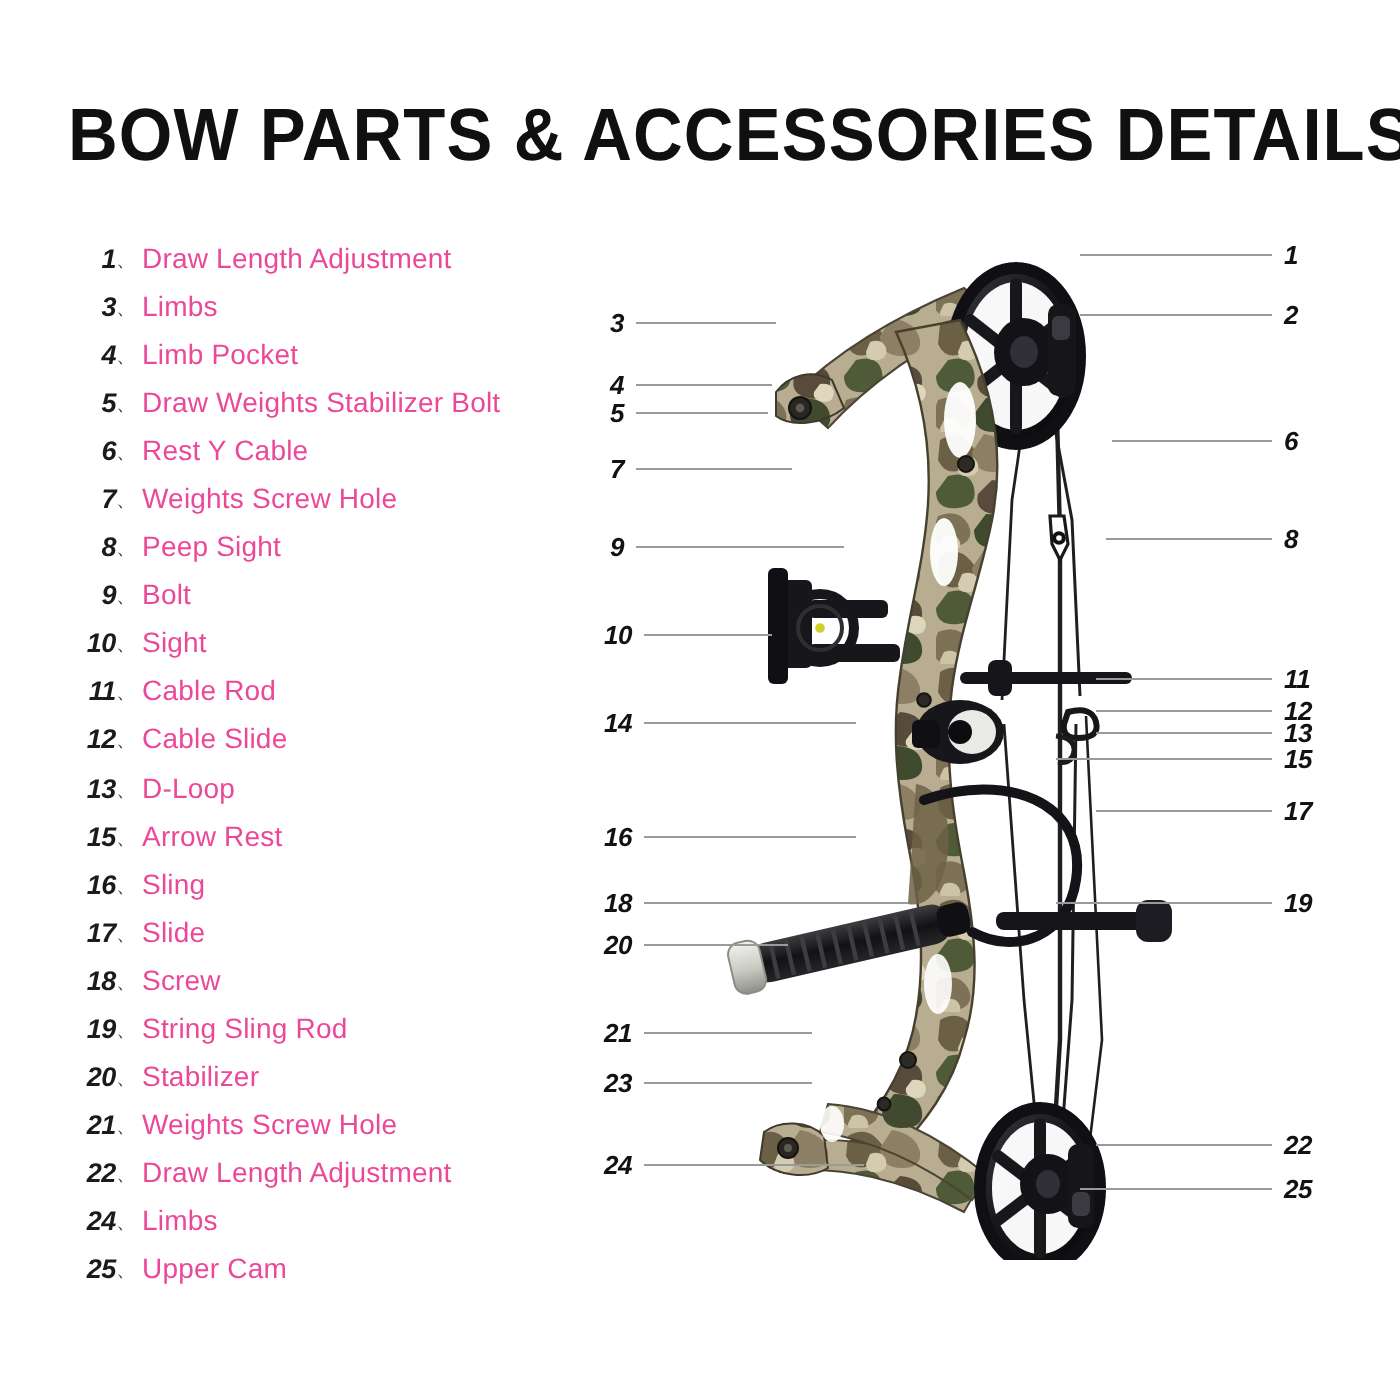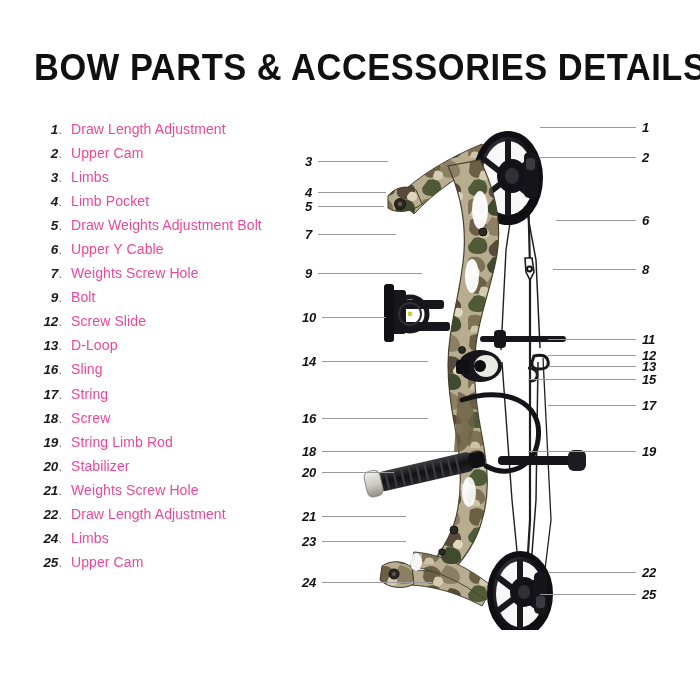--- a/index.html
+++ b/index.html
@@ -103,33 +103,36 @@
 </style>
 </head>
 <body>
 
 <div id="page">
 
   <div id="title">BOW PARTS &amp; ACCESSORIES DETAILS</div>
 
   <div id="legend">
       <div class="legend-row"><span class="legend-num">1</span><span class="legend-mark">、</span><span class="legend-label">Draw Length Adjustment</span></div>
-      <div class="legend-row"><span class="legend-num">2</span><span class="legend-mark">、</span><span class="legend-label">Upper Cam</span></div>
       <div class="legend-row"><span class="legend-num">3</span><span class="legend-mark">、</span><span class="legend-label"> Limbs</span></div>
       <div class="legend-row"><span class="legend-num">4</span><span class="legend-mark">、</span><span class="legend-label">Limb Pocket</span></div>
-      <div class="legend-row"><span class="legend-num">5</span><span class="legend-mark">、</span><span class="legend-label">Draw Weights Adjustment Bolt</span></div>
-      <div class="legend-row"><span class="legend-num">6</span><span class="legend-mark">、</span><span class="legend-label">Upper Y Cable</span></div>
+      <div class="legend-row"><span class="legend-num">5</span><span class="legend-mark">、</span><span class="legend-label">Draw Weights Stabilizer Bolt</span></div>
+      <div class="legend-row"><span class="legend-num">6</span><span class="legend-mark">、</span><span class="legend-label">Rest Y Cable</span></div>
       <div class="legend-row"><span class="legend-num">7</span><span class="legend-mark">、</span><span class="legend-label">Weights Screw Hole</span></div>
+      <div class="legend-row"><span class="legend-num">8</span><span class="legend-mark">、</span><span class="legend-label">Peep Sight</span></div>
       <div class="legend-row"><span class="legend-num">9</span><span class="legend-mark">、</span><span class="legend-label">Bolt</span></div>
-      <div class="legend-row"><span class="legend-num">12</span><span class="legend-mark">、</span><span class="legend-label">Screw Slide</span></div>
+      <div class="legend-row"><span class="legend-num">10</span><span class="legend-mark">、</span><span class="legend-label">Sight</span></div>
+      <div class="legend-row"><span class="legend-num">11</span><span class="legend-mark">、</span><span class="legend-label">Cable Rod</span></div>
+      <div class="legend-row"><span class="legend-num">12</span><span class="legend-mark">、</span><span class="legend-label">Cable Slide</span></div>
       <div class="legend-row"><span class="legend-num">13</span><span class="legend-mark">、</span><span class="legend-label">D-Loop</span></div>
+      <div class="legend-row"><span class="legend-num">15</span><span class="legend-mark">、</span><span class="legend-label">Arrow Rest</span></div>
       <div class="legend-row"><span class="legend-num">16</span><span class="legend-mark">、</span><span class="legend-label">Sling</span></div>
-      <div class="legend-row"><span class="legend-num">17</span><span class="legend-mark">、</span><span class="legend-label">String</span></div>
+      <div class="legend-row"><span class="legend-num">17</span><span class="legend-mark">、</span><span class="legend-label">Slide</span></div>
       <div class="legend-row"><span class="legend-num">18</span><span class="legend-mark">、</span><span class="legend-label">Screw</span></div>
-      <div class="legend-row"><span class="legend-num">19</span><span class="legend-mark">、</span><span class="legend-label">String Limb Rod</span></div>
+      <div class="legend-row"><span class="legend-num">19</span><span class="legend-mark">、</span><span class="legend-label">String Sling Rod</span></div>
       <div class="legend-row"><span class="legend-num">20</span><span class="legend-mark">、</span><span class="legend-label">Stabilizer</span></div>
       <div class="legend-row"><span class="legend-num">21</span><span class="legend-mark">、</span><span class="legend-label">Weights Screw Hole</span></div>
       <div class="legend-row"><span class="legend-num">22</span><span class="legend-mark">、</span><span class="legend-label">Draw Length Adjustment</span></div>
       <div class="legend-row"><span class="legend-num">24</span><span class="legend-mark">、</span><span class="legend-label">Limbs</span></div>
       <div class="legend-row"><span class="legend-num">25</span><span class="legend-mark">、</span><span class="legend-label">Upper Cam</span></div>
     </div>
 
   <div id="bow">
     <svg width="290" height="530" viewBox="0 0 290 530" xmlns="http://www.w3.org/2000/svg">
       <defs>

